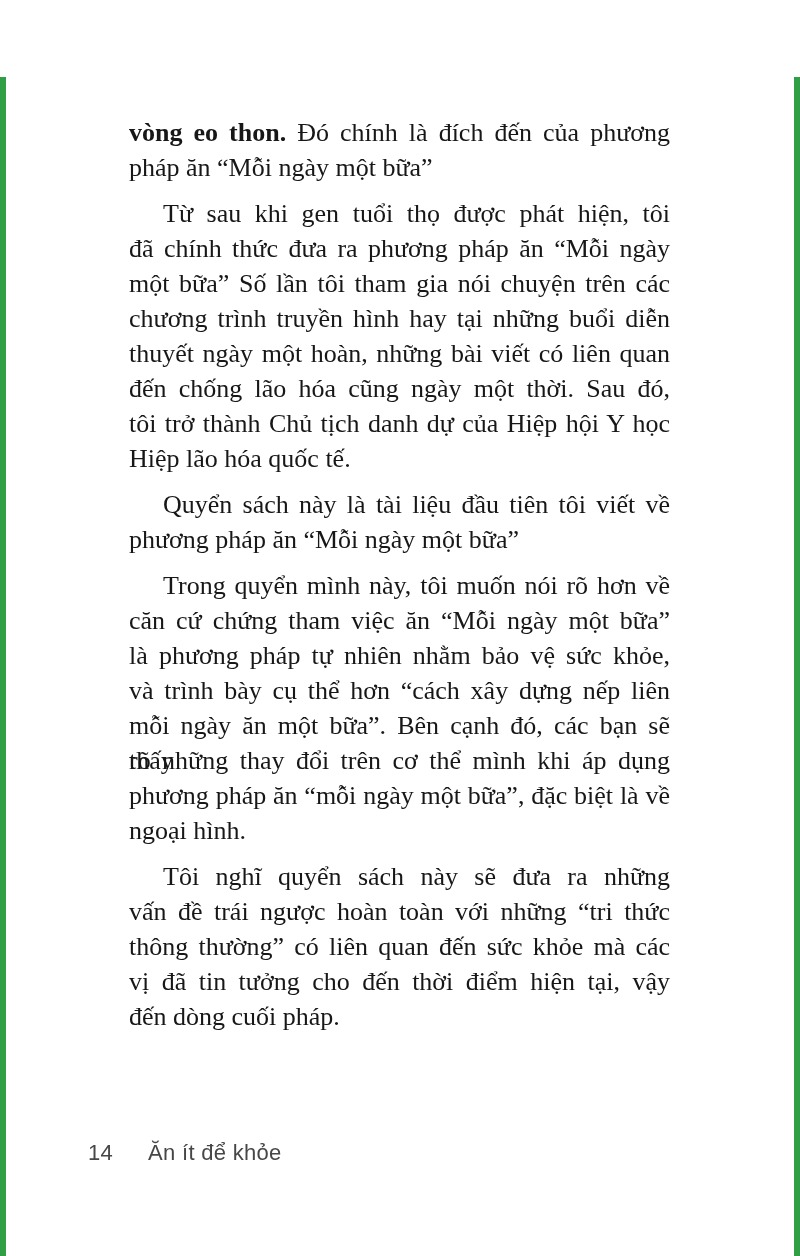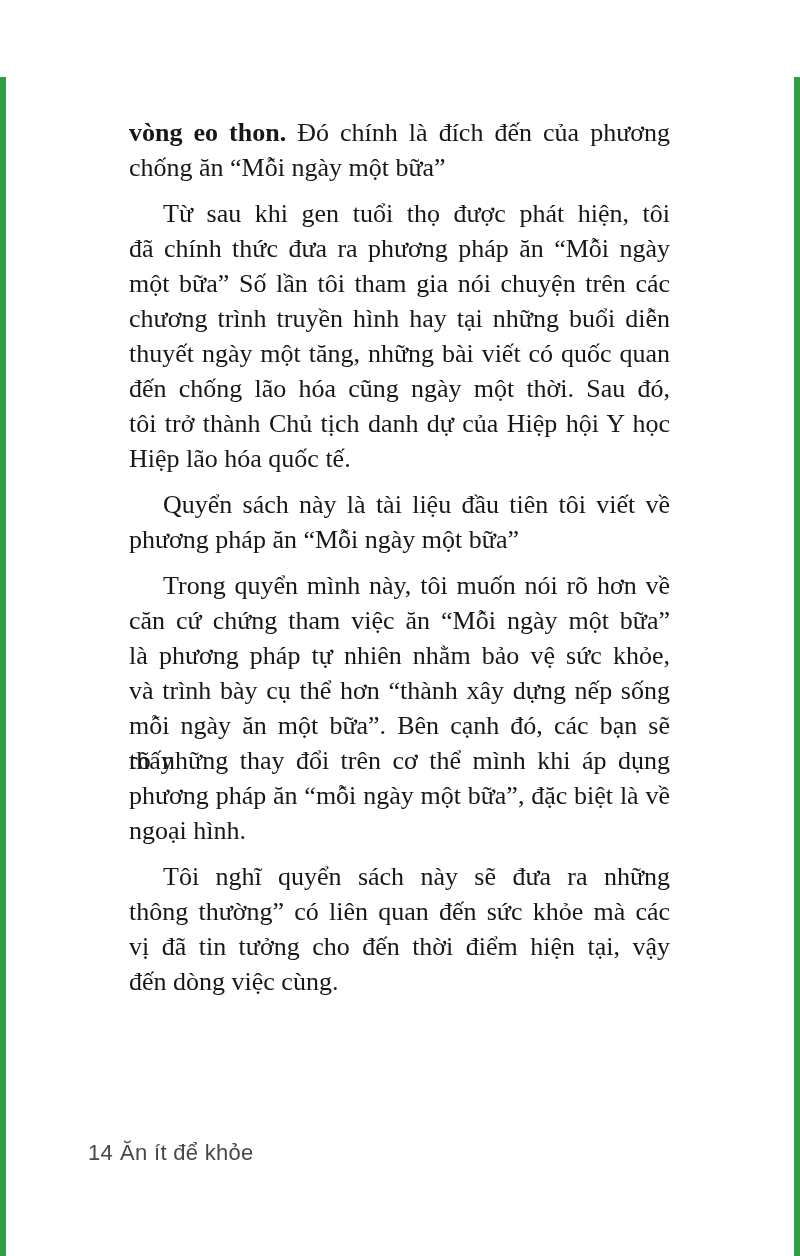--- a/index.html
+++ b/index.html
@@ -40,72 +40,73 @@
   .ln.j { text-align-last: justify; }
   .ln.ind { text-indent: 34px; }
   .ln b { font-weight: bold; }
 
   .footer {
     position: absolute;
     left: 88px;
     top: 1140px;
     display: flex;
     align-items: baseline;
-    gap: 7px;
+    gap: 35px;
     font-family: "Liberation Sans", sans-serif;
     font-size: 22px;
     letter-spacing: 0.3px;
     color: #474747;
   }
 </style>
 </head>
 <body>
 
 <div class="edge-bar left"></div>
 <div class="edge-bar right"></div>
 
 <div class="textblock">
 
   <div class="para">
     <div class="ln j"><b>vòng eo thon.</b><span> Đó chính là đích đến của phương</span></div>
-    <div class="ln">chống ăn “Mỗi ngày một bữa”</div>
+    <div class="ln">pháp ăn “Mỗi ngày một bữa”</div>
   </div>
 
   <div class="para">
     <div class="ln j ind">Từ sau khi gen tuổi thọ được phát hiện, tôi</div>
     <div class="ln j">đã chính thức đưa ra phương pháp ăn “Mỗi ngày</div>
     <div class="ln j">một bữa” Số lần tôi tham gia nói chuyện trên các</div>
     <div class="ln j">chương trình truyền hình hay tại những buổi diễn</div>
-    <div class="ln j">thuyết ngày một tăng, những bài viết có quốc quan</div>
+    <div class="ln j">thuyết ngày một hoàn, những bài viết có liên quan</div>
     <div class="ln j">đến chống lão hóa cũng ngày một thời. Sau đó,</div>
     <div class="ln j">tôi trở thành Chủ tịch danh dự của Hiệp hội Y học</div>
     <div class="ln">Hiệp lão hóa quốc tế.</div>
   </div>
 
   <div class="para">
     <div class="ln j ind">Quyển sách này là tài liệu đầu tiên tôi viết về</div>
     <div class="ln">phương pháp ăn “Mỗi ngày một bữa”</div>
   </div>
 
   <div class="para">
     <div class="ln j ind">Trong quyển mình này, tôi muốn nói rõ hơn về</div>
     <div class="ln j">căn cứ chứng tham việc ăn “Mỗi ngày một bữa”</div>
     <div class="ln j">là phương pháp tự nhiên nhằm bảo vệ sức khỏe,</div>
-    <div class="ln j">và trình bày cụ thể hơn “thành xây dựng nếp sống</div>
+    <div class="ln j">và trình bày cụ thể hơn “cách xây dựng nếp liên</div>
     <div class="ln j">mỗi ngày ăn một bữa”. Bên cạnh đó, các bạn sẽ thấy</div>
     <div class="ln j">rõ những thay đổi trên cơ thể mình khi áp dụng</div>
     <div class="ln j">phương pháp ăn “mỗi ngày một bữa”, đặc biệt là về</div>
     <div class="ln">ngoại hình.</div>
   </div>
 
   <div class="para">
     <div class="ln j ind">Tôi nghĩ quyển sách này sẽ đưa ra những</div>
+    <div class="ln j">vấn đề trái ngược hoàn toàn với những “tri thức</div>
     <div class="ln j">thông thường” có liên quan đến sức khỏe mà các</div>
     <div class="ln j">vị đã tin tưởng cho đến thời điểm hiện tại, vậy</div>
-    <div class="ln">đến dòng việc cùng.</div>
+    <div class="ln">đến dòng cuối pháp.</div>
   </div>
 
 </div>
 
 <div class="footer">
   <span>14</span>
   <span>Ăn ít để khỏe</span>
 </div>
 
 </body></html>

